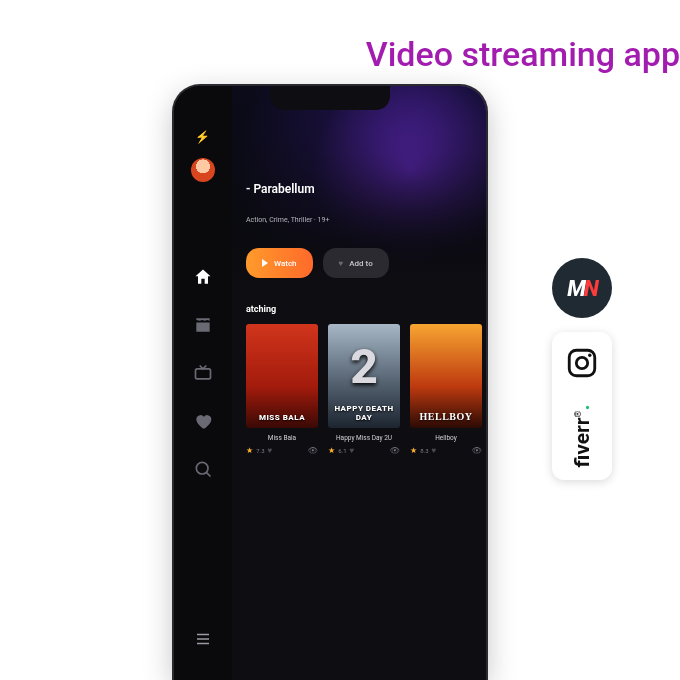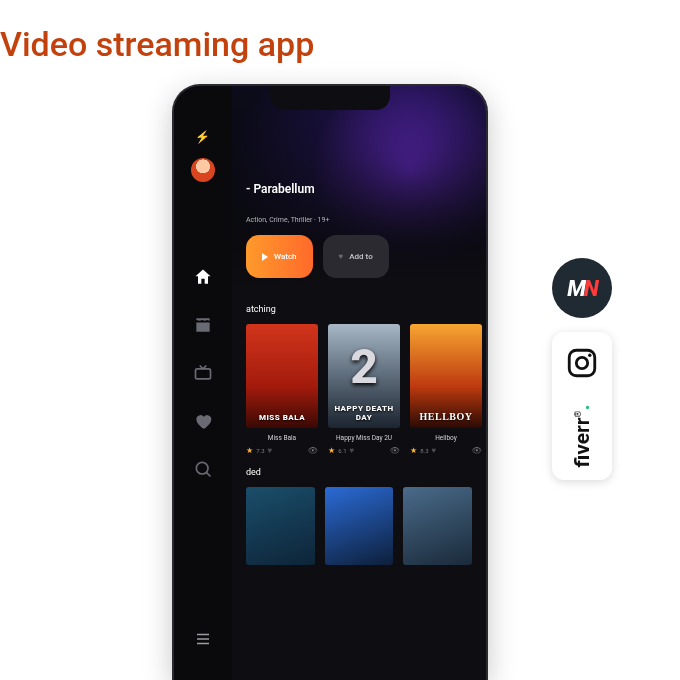--- a/index.html
+++ b/index.html
@@ -1,46 +1,46 @@
 <!DOCTYPE html>
 <html><head>
 <meta charset="utf-8">
 <style>
   *{box-sizing:border-box;margin:0;padding:0;font-family:-apple-system,BlinkMacSystemFont,"Segoe UI",Roboto,Arial,sans-serif}
   body{width:680px;height:680px;background:#fff;position:relative;overflow:hidden}
   
-  .page-title{position:absolute;top:24px;width:100%;text-align:left;font-size:34px;font-weight:500;color:#c2410c}
+  .page-title{position:absolute;top:34px;width:100%;text-align:right;font-size:34px;font-weight:500;color:#a21caf}
   
   .phone{position:absolute;left:174px;top:86px;width:312px;height:594px;border-radius:26px 26px 0 0;background:#0e0e12;box-shadow:0 0 0 2px #2a2a30,0 8px 30px rgba(0,0,0,.25);overflow:hidden}
   .notch{position:absolute;top:0;left:50%;transform:translateX(-50%);width:120px;height:24px;background:#0e0e12;border-radius:0 0 14px 14px;z-index:40}
   
   .sidebar{position:absolute;left:0;top:0;bottom:0;width:58px;background:#0a0a0d;display:flex;flex-direction:column;align-items:center;padding-top:44px;z-index:30}
   .bolt{color:#ff7c2b;font-size:12px;margin-bottom:14px}
   .avatar{width:24px;height:24px;border-radius:50%;background:radial-gradient(circle at 50% 35%,#ffc9a3 0 35%,#d9451e 36% 100%);margin-bottom:84px}
   .nav{display:flex;flex-direction:column;gap:26px;align-items:center}
   .nav-item{width:22px;height:22px;display:flex;align-items:center;justify-content:center;color:#6a6a74;cursor:pointer}
   .nav-item.active{color:#fff}
   .nav-item svg{width:20px;height:20px}
   .hamburger{position:absolute;bottom:28px;color:#9b9ba3;cursor:pointer}
   .hamburger svg{width:18px;height:18px}
   
   .content{position:absolute;left:58px;right:0;top:0;bottom:0;overflow:hidden;color:#fff}
   
   .hero{height:206px;background:linear-gradient(180deg,rgba(10,10,14,0) 0%,rgba(10,10,14,.9) 78%,#0e0e12 100%),radial-gradient(circle at 70% 40%,#6b2bd6 0%,#1a1040 45%,#0b0b1a 80%),linear-gradient(135deg,#2b6bd6,#d62bb3);position:relative;padding:96px 14px 0}
   .hero-title{font-size:12px;font-weight:600;margin-bottom:20px;white-space:nowrap}
   .hero-meta{font-size:7px;color:#b5b5bd}
   .hero-actions{position:absolute;left:14px;bottom:14px;display:flex;gap:10px}
-  .btn{height:43px;border-radius:13px;display:flex;align-items:center;gap:6px;padding:0 16px;font-size:8px;font-weight:500;cursor:pointer;border:none}
+  .btn{height:30px;border-radius:13px;display:flex;align-items:center;gap:6px;padding:0 16px;font-size:8px;font-weight:500;cursor:pointer;border:none}
   .btn-watch{background:linear-gradient(90deg,#ff9a2b,#ff6a2b);color:#fff}
   .btn-watch .tri{width:0;height:0;border-left:6px solid #fff;border-top:4px solid transparent;border-bottom:4px solid transparent}
   .btn-add{background:#2a2a30;color:#c7c7cf}
   .btn-add .heart{color:#6a6a74}
   
   .section{padding:6px 14px 0}
-  .section-title{font-size:9px;font-weight:400;margin:6px 0 10px}
+  .section-title{font-size:9px;font-weight:700;margin:6px 0 10px}
   .row{display:flex;gap:10px}
   .card{width:72px}
   .poster{width:72px;height:104px;border-radius:3px;background:#333;position:relative;overflow:hidden}
   .poster.red{background:linear-gradient(180deg,#d1351c 0%,#a31b0c 60%,#3a0905 100%)}
   .poster.blue{background:linear-gradient(180deg,#a7b7c6 0%,#5d6b7a 50%,#1c2530 100%)}
   .poster.fire{background:linear-gradient(180deg,#f7a531 0%,#be3a0f 60%,#2b0a04 100%)}
   .poster.teal{background:linear-gradient(160deg,#1b4e6b 0%,#0d2438 100%)}
   .poster.cyan{background:linear-gradient(160deg,#2b6bd6 0%,#0d1f3a 100%)}
   .poster.steel{background:linear-gradient(160deg,#4a6b8a 0%,#1a2a3a 100%)}
   .poster-label{position:absolute;bottom:6px;width:100%;text-align:center;font-size:8px;font-weight:800;letter-spacing:.5px;color:#fff;text-shadow:0 1px 2px #000}
@@ -177,28 +177,20 @@
                 <span class="heart-sm">♥</span>
               </span>
             <span class="right">
                 <span class="eye">👁</span>
               </span>
           </div>
         </div>
       </div>
     </div>
 
-    <div class="section">
-      <div class="section-title">ded</div>
-      <div class="row2">
-        <div class="poster-sm poster teal"></div>
-        <div class="poster-sm poster cyan"></div>
-        <div class="poster-sm poster steel"></div>
-      </div>
-    </div>
   </div>
 </div>
 
 <div class="badges">
   <div class="mn">
     <span class="m">M</span>
       <span class="n">N</span>
   </div>
   <div class="side-card">
     <span>

